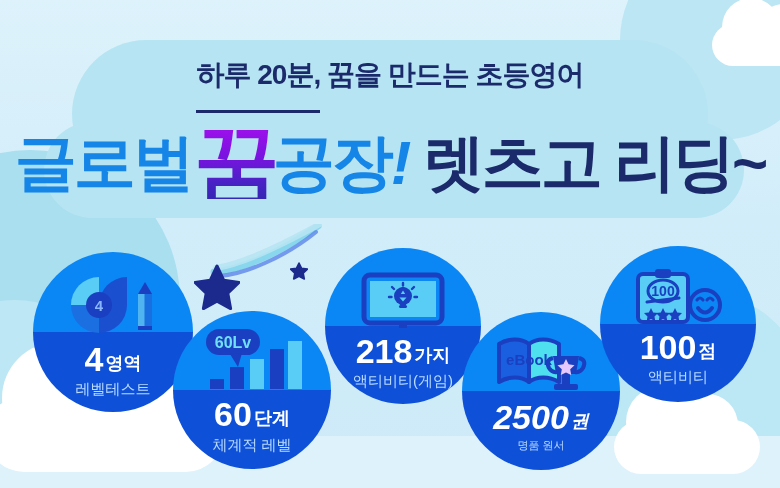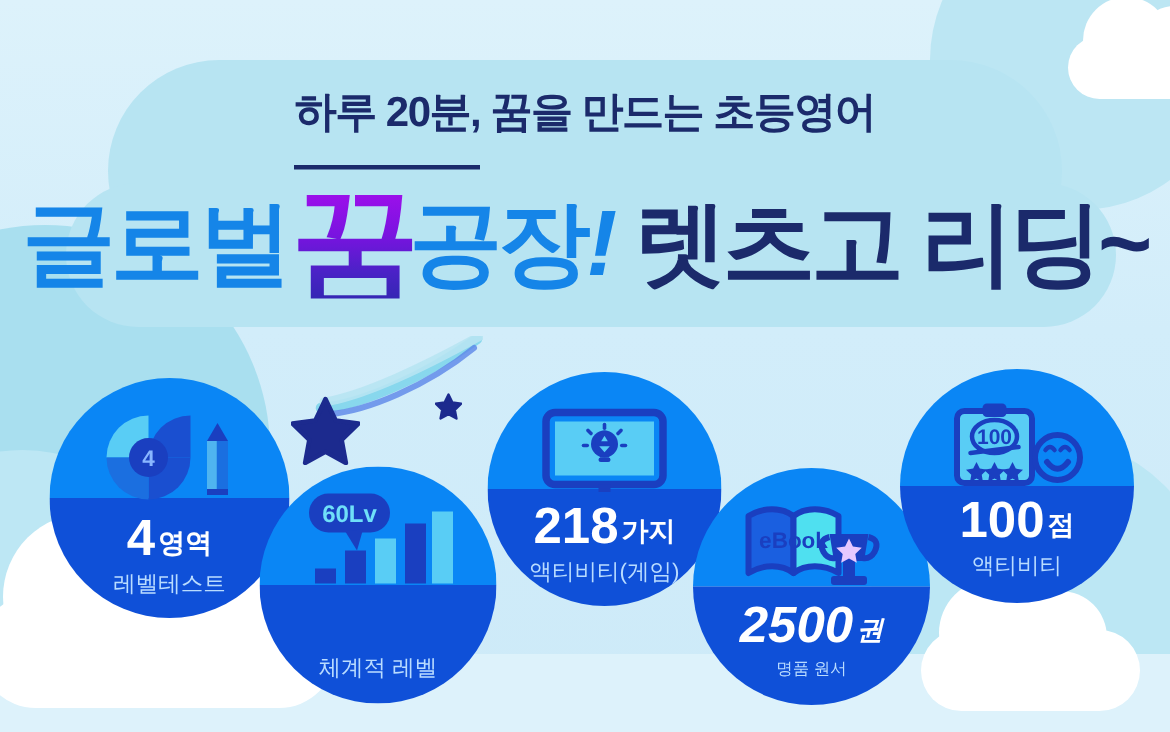--- a/index.html
+++ b/index.html
@@ -189,20 +189,23 @@
           <text x="33" y="21" font-family="Liberation Sans, sans-serif" font-size="16" font-weight="bold" fill="#6fe0f8" text-anchor="middle">60Lv</text>
         </g>
         <g>
           <rect x="10" y="52" width="14" height="10" fill="#1a3fc0"></rect>
           <rect x="30" y="40" width="14" height="22" fill="#1a3fc0"></rect>
           <rect x="50" y="32" width="14" height="30" fill="#59cdf5"></rect>
           <rect x="70" y="22" width="14" height="40" fill="#1a3fc0"></rect>
           <rect x="88" y="14" width="14" height="48" fill="#59cdf5"></rect>
         </g>
       </svg>
+    </div>
+    <div class="txt num">
+      <span class="big">60</span><span class="unit">단계</span>
     </div>
     <div class="txt cap">체계적 레벨</div>
   </div>
 
   <div class="badge b3">
     <div class="top-half"></div>
     <div class="bot-half"></div>
     <div class="icon">
       <svg width="84" height="60" viewBox="0 0 84 60">
         <rect x="3" y="3" width="78" height="48" rx="6" fill="none" stroke="#1a3fc0" stroke-width="5"></rect>

